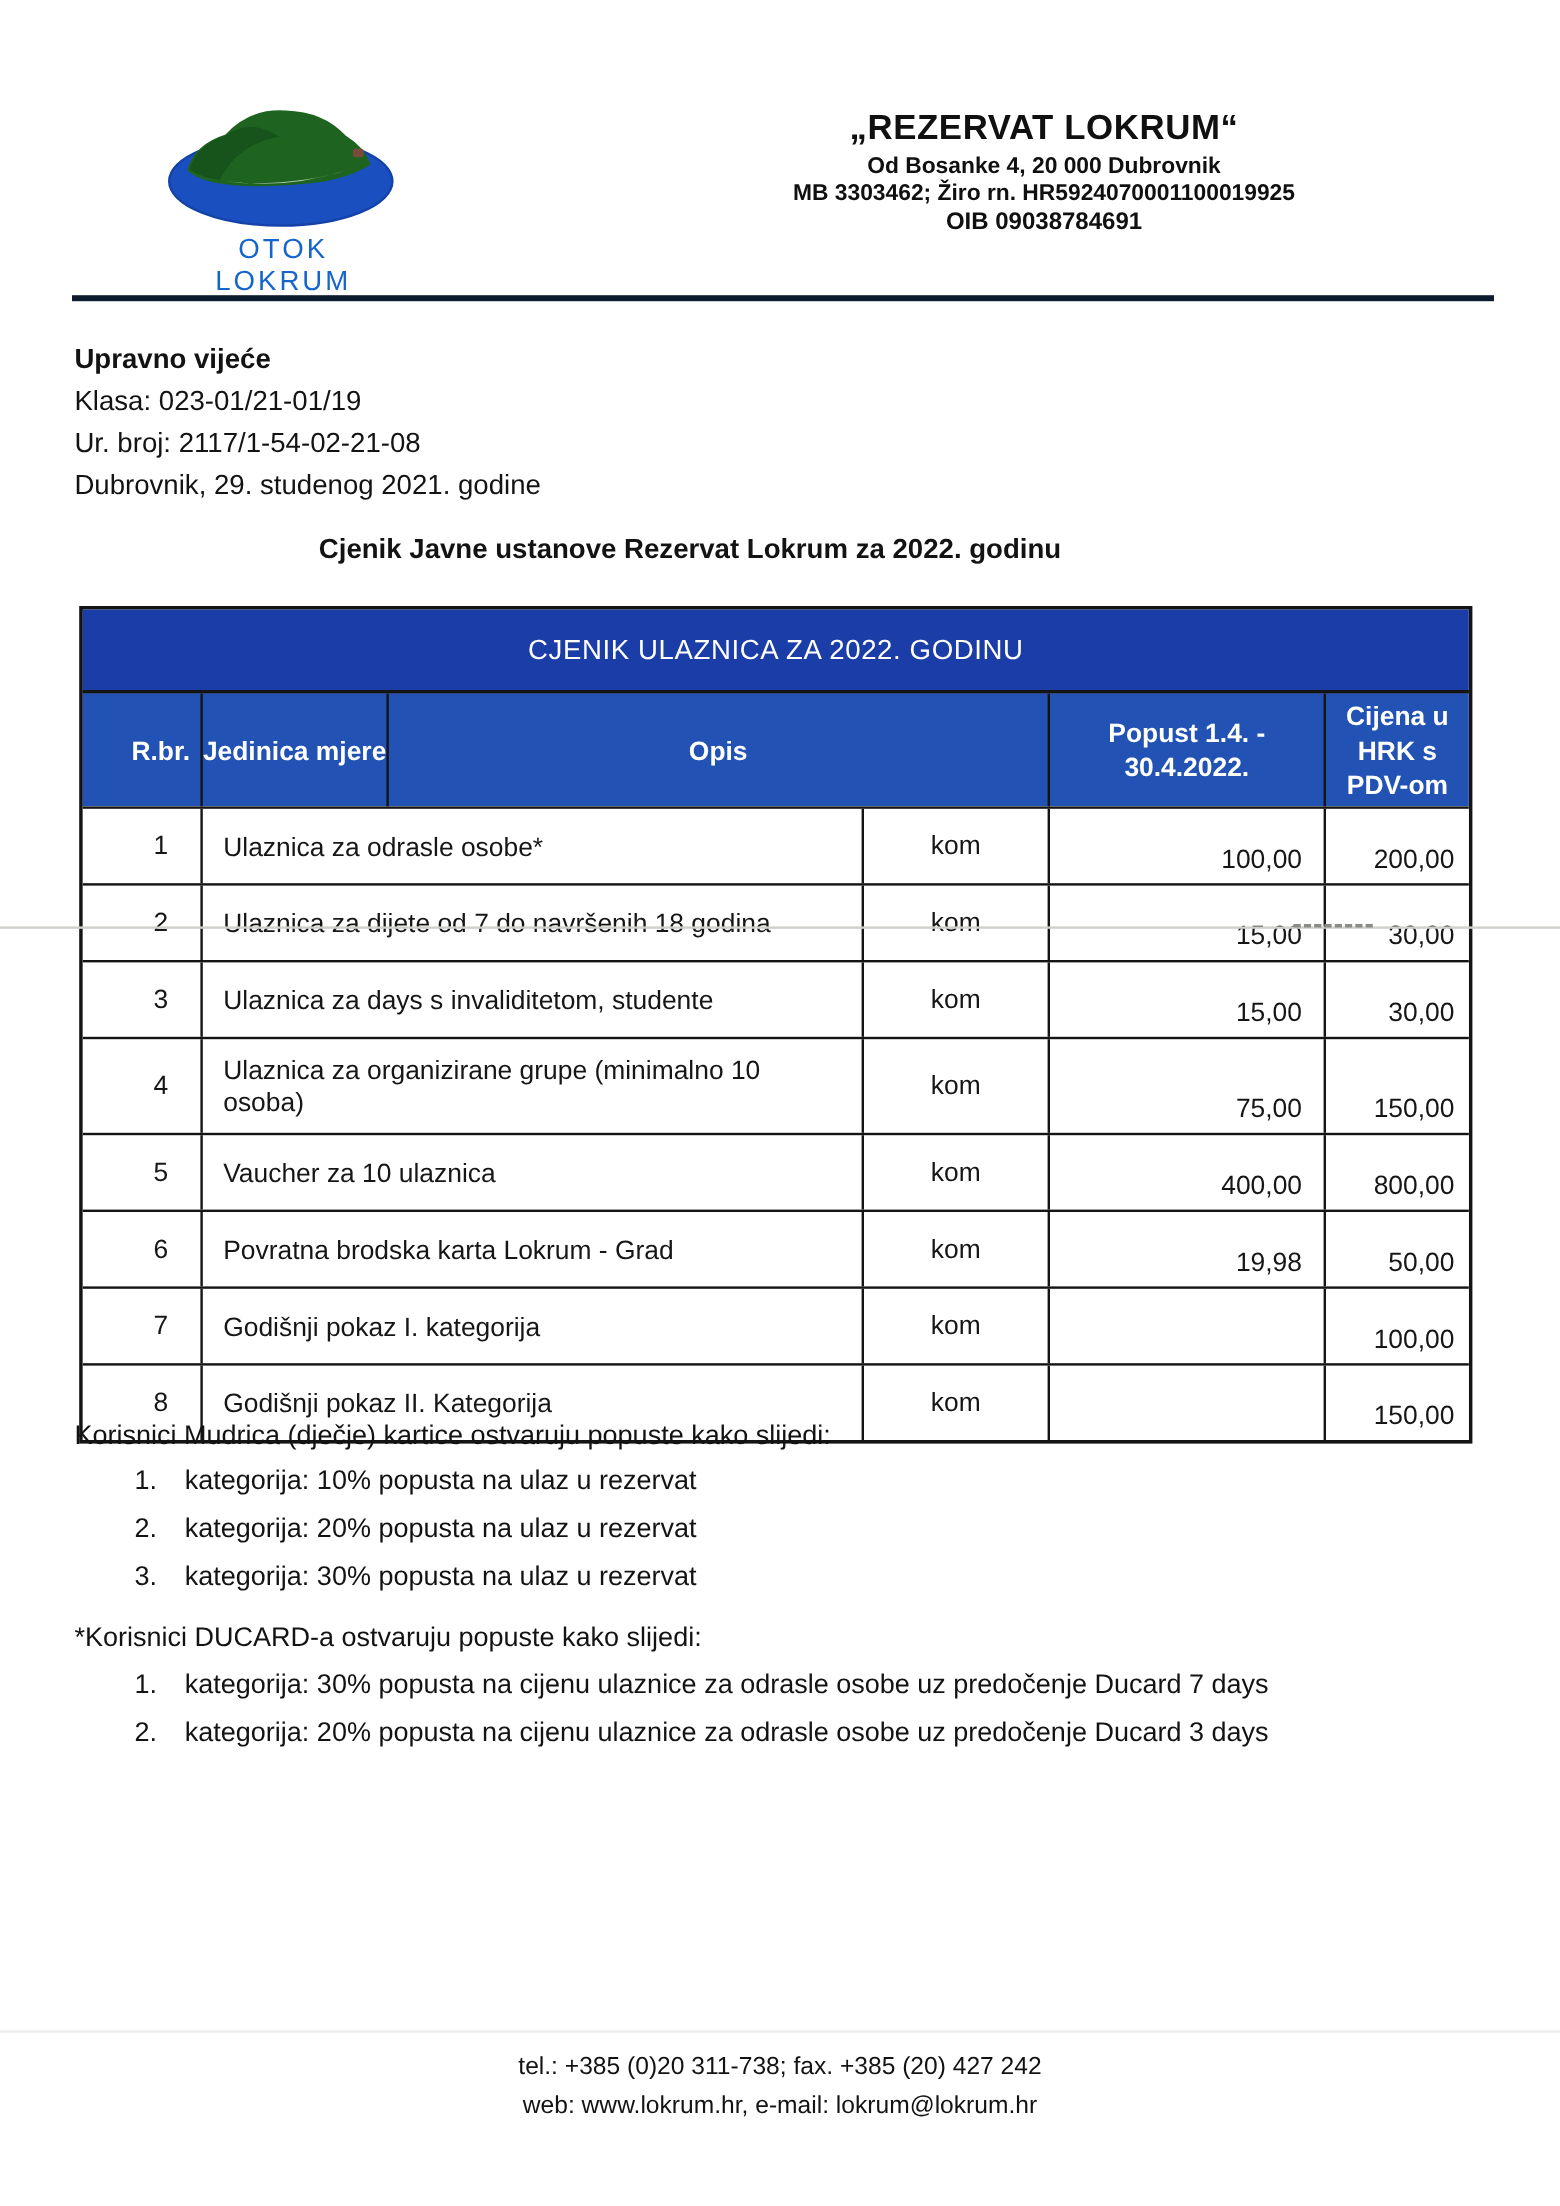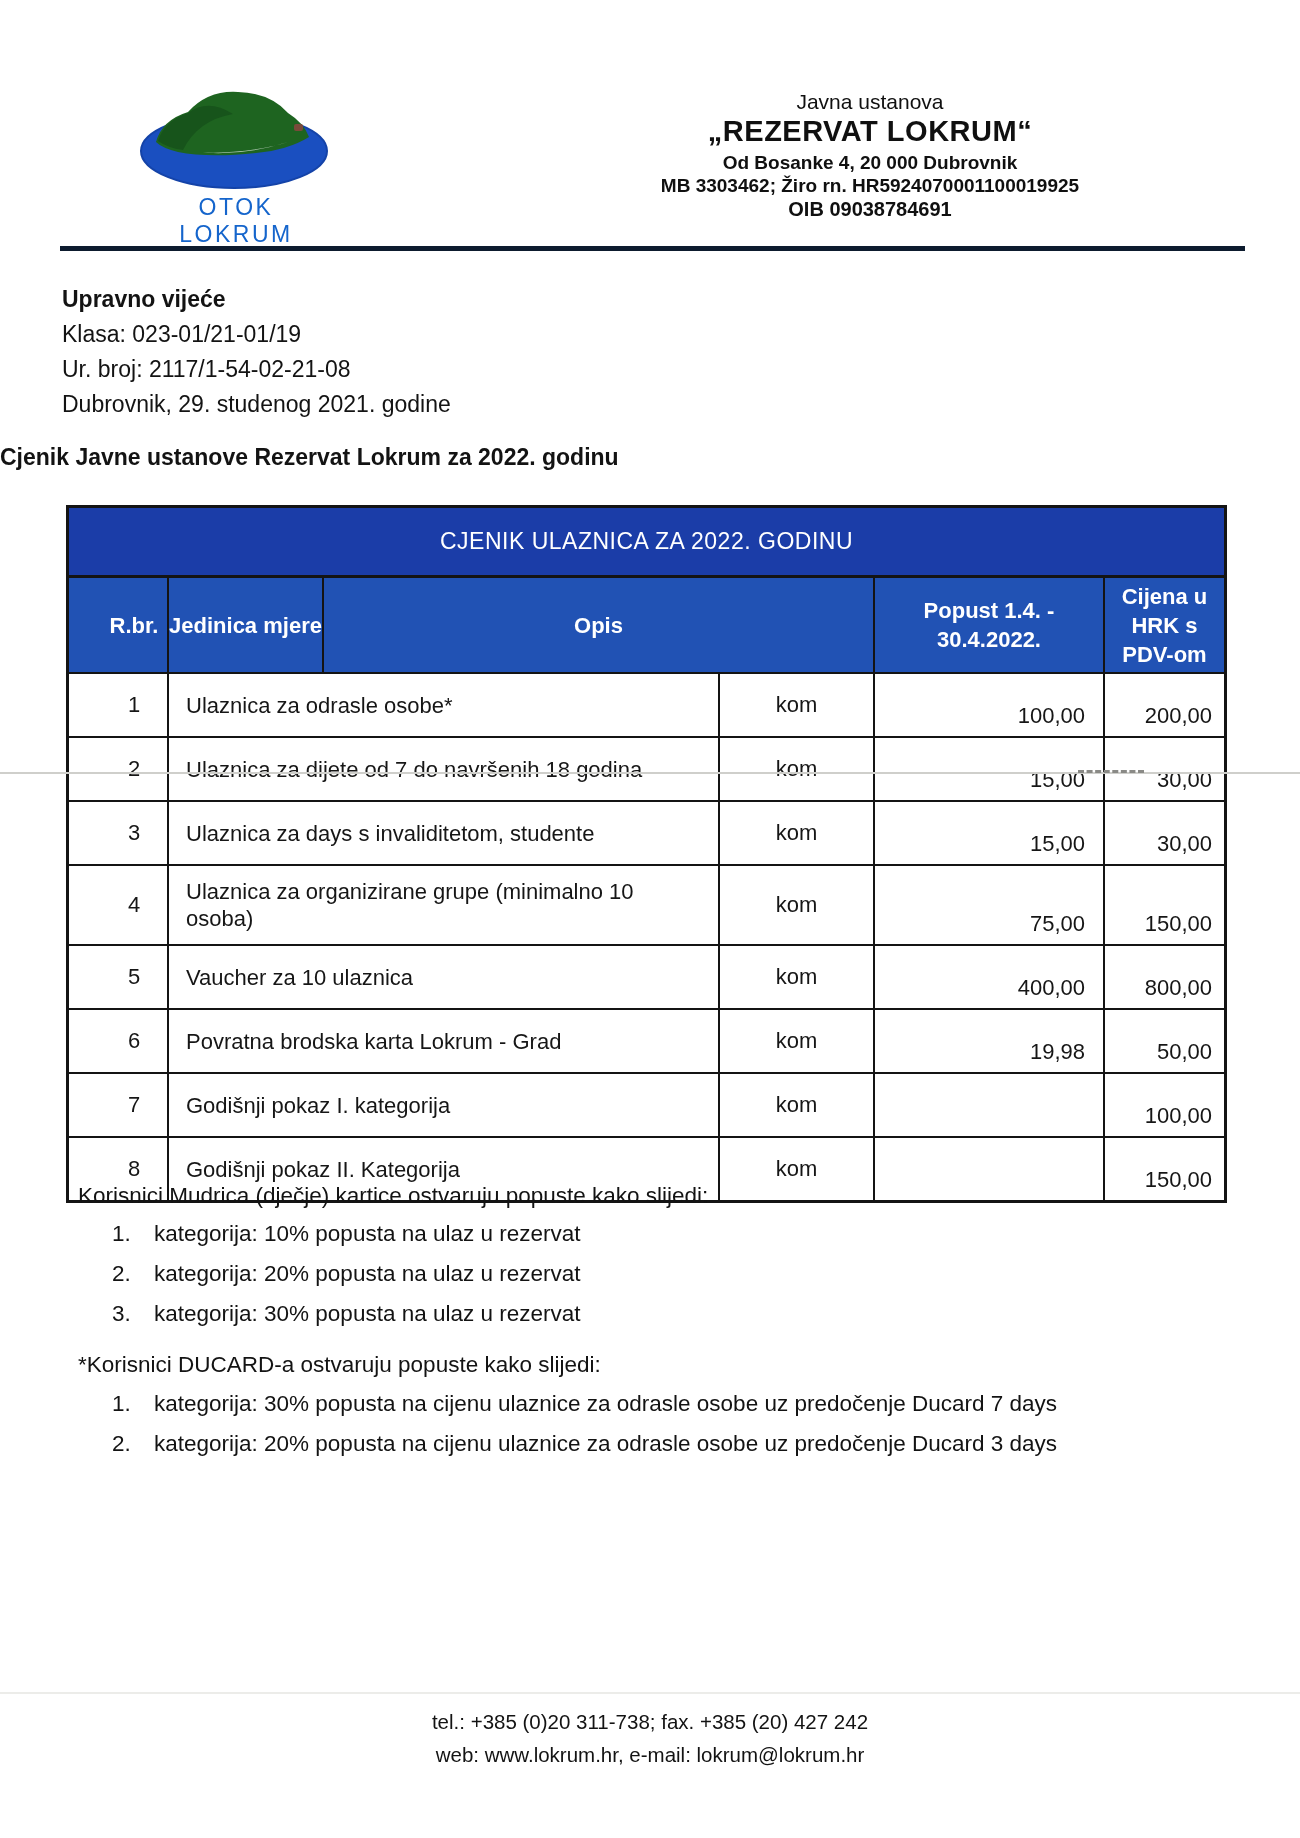--- a/index.html
+++ b/index.html
@@ -20,21 +20,21 @@
   .lh-addr { font-size:19px; font-weight:600; margin-top:4px; }
   .lh-reg  { font-size:19px; font-weight:600; margin-top:1px; }
   .lh-oib  { font-size:20px; font-weight:700; margin-top:1px; }
   .rule { position:absolute; left:60px; top:246px; width:1185px; height:5px; background:#0d1b2e; }
 
   
   .meta { position:absolute; left:62px; top:282px; font-size:23px; line-height:35px; color:#131313; }
   .meta-council { font-weight:700; }
 
   .doc-title {
-    position:absolute; left:0; top:444px; width:1150px; text-align:left;
+    position:absolute; left:0; top:444px; width:1150px; text-align:center;
     font-size:23px; font-weight:700; color:#131313;
   }
 
   
   .pt {
     position:absolute; left:66px; top:505px; width:1161px;
     border:3px solid #141414; box-sizing:border-box; background:#fff;
   }
   .pt-title {
     height:67px; background:#1b3da8; border-bottom:3px solid #141414;
@@ -52,21 +52,21 @@
   .h4 { padding:0 12px; } .h5 { padding:0 12px; }
   .pt-row { display:flex; height:62px; border-top:2px solid #141414; font-size:22px; background:#fff; }
   .pt-row.tall { height:78px; }
   .b1 { display:flex; align-items:center; justify-content:center; }
   .b2 { display:flex; align-items:center; padding:0 40px 0 17px; line-height:27px; }
   .b3 { display:flex; align-items:center; justify-content:center; }
   .b4 { display:flex; align-items:flex-end; justify-content:flex-end; padding:0 18px 7px 0; }
   .b5 { display:flex; align-items:flex-end; justify-content:flex-end; padding:0 12px 7px 0;text-align:right; }
 
   
-  .note-h { position:absolute; left:78px; font-size:22.5px; color:#131313; }
+  .note-h { position:absolute; left:62px; font-size:22.5px; color:#131313; }
   .note-h.mudrica { top:1183px; }
   .note-h.ducard { top:1352px; }
   .list-item { position:absolute; left:112px; font-size:22.5px; color:#131313; white-space:nowrap; }
   .list-item .num { display:inline-block; width:42px; }
 
   
   .footer {
     position:absolute; left:0; top:1705px; width:1300px; text-align:center;
     font-size:20.5px; line-height:33px; color:#131313;
   }
@@ -87,21 +87,20 @@
       <ellipse cx="96" cy="71" rx="93" ry="37" fill="none" stroke="#1443a8" stroke-width="2"></ellipse>
       <path d="M18 62 Q24 40 50 32 Q70 10 100 12 Q132 13 150 33 Q166 43 171 57 Q150 70 118 73 Q70 78 40 72 Q24 68 18 62 Z" fill="#1e6420"></path>
       <path d="M45 70 Q60 40 95 34 Q70 18 50 33 Q26 41 20 61 Q30 68 45 70 Z" fill="#17541b"></path>
       <path d="M50 71 Q100 78 150 62 Q120 72 70 73 Z" fill="#d8e4dc" opacity="0.8"></path>
       <rect x="156" y="44" width="9" height="7" rx="2" fill="#7a4a3a"></rect>
     </svg>
   </div>
   <div class="logo-caption">OTOK LOKRUM</div>
 
   <div class="lh-right">
-    <div class="lh-type">Javna ustanova</div>
     <div class="lh-name">„REZERVAT LOKRUM“</div>
     <div class="lh-addr">Od Bosanke 4,  20 000 Dubrovnik</div>
     <div class="lh-reg">MB 3303462; Žiro rn. HR5924070001100019925</div>
     <div class="lh-oib">OIB 09038784691</div>
   </div>
 
   <div class="rule"></div>
 
   <div class="meta">
     <div class="meta-council">Upravno vijeće</div>

